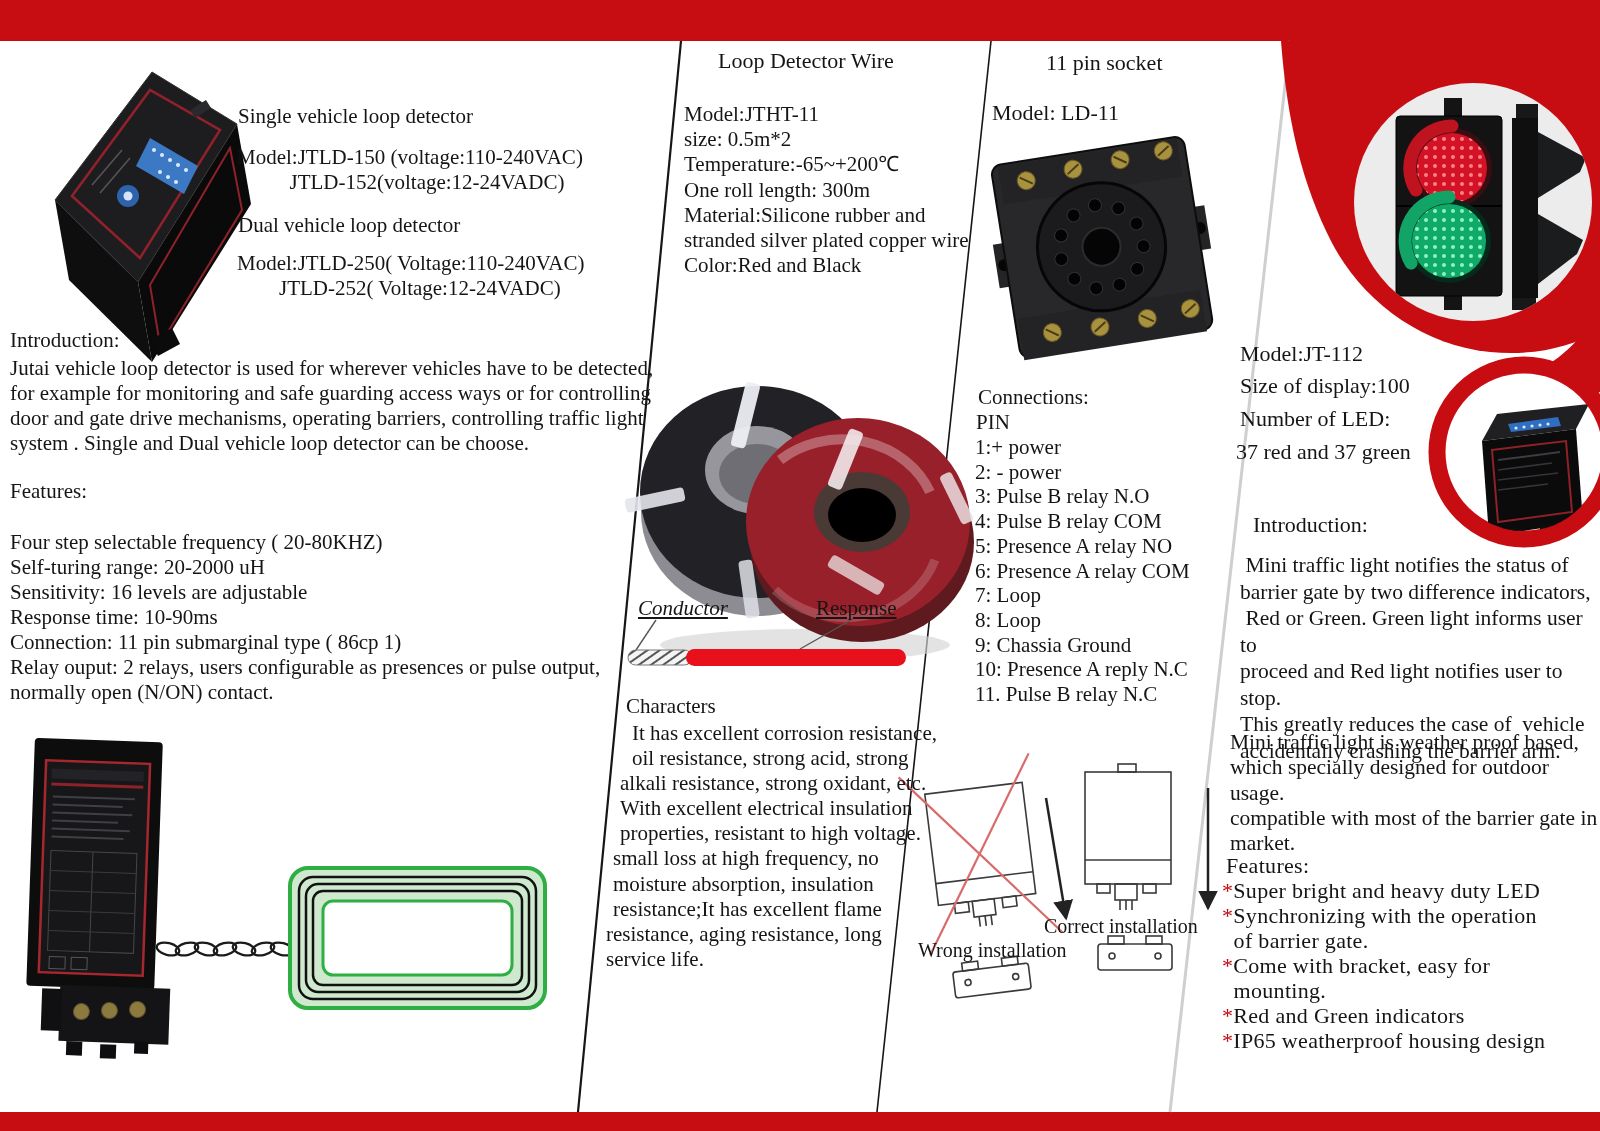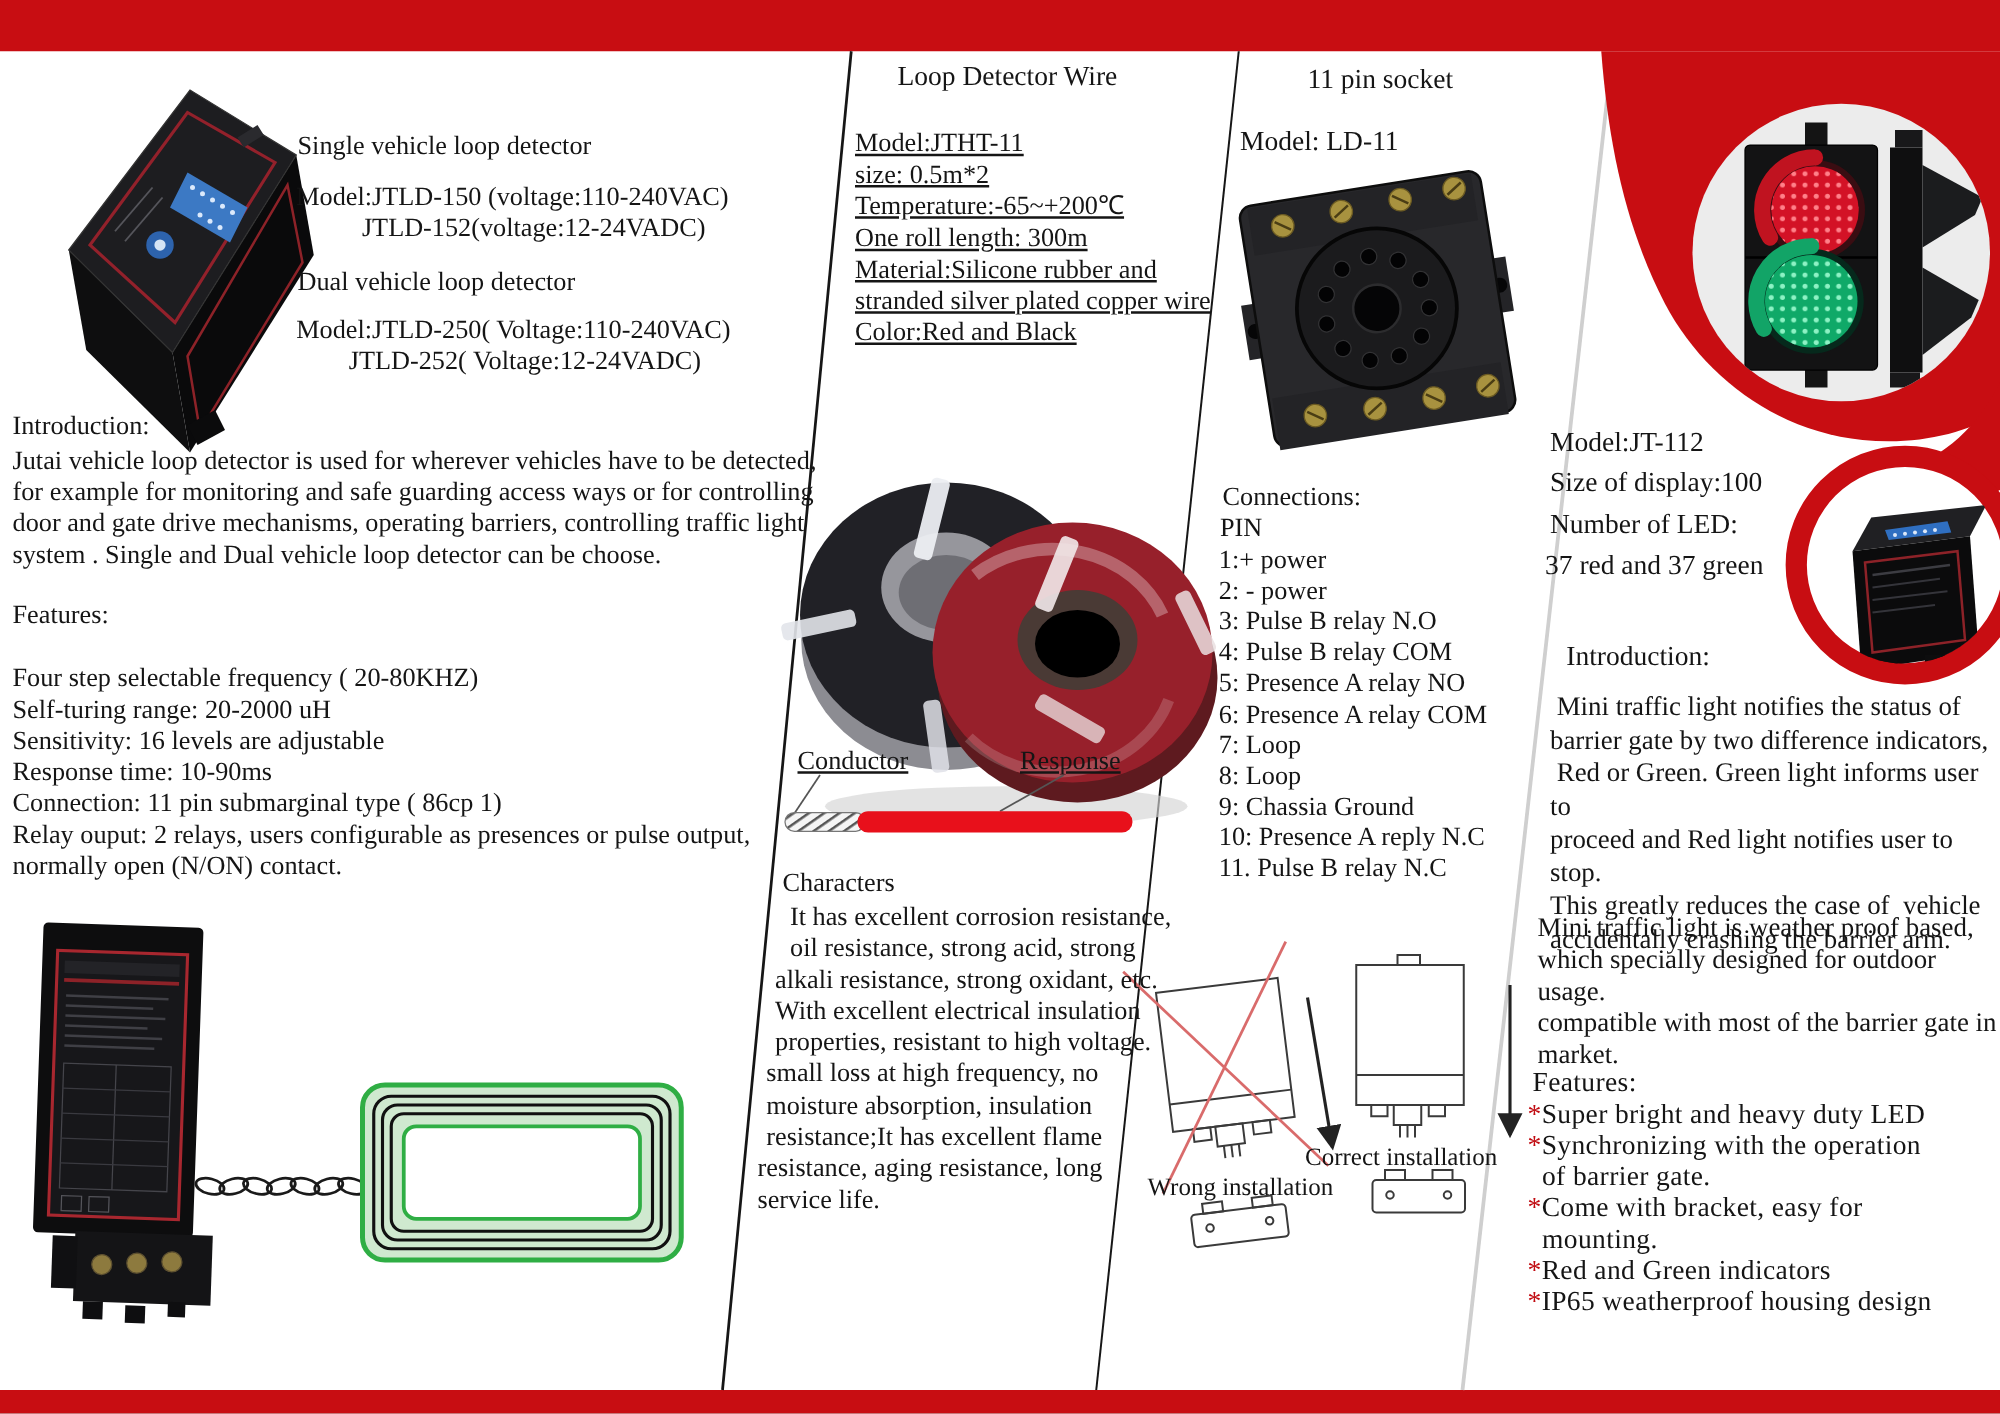--- a/index.html
+++ b/index.html
@@ -299,28 +299,28 @@
 <div class="t" style="left:10px;top:479px;">Features:</div>
 <div class="t" style="left:10px;top:530px;">Four step selectable frequency ( 20-80KHZ)
 Self-turing range: 20-2000 uH
 Sensitivity: 16 levels are adjustable
 Response time: 10-90ms
 Connection: 11 pin submarginal type ( 86cp 1)
 Relay ouput: 2 relays, users configurable as presences or pulse output,
 normally open (N/ON) contact.</div>
 
 <div class="t f22" style="left:718px;top:48px;">Loop Detector Wire</div>
-<div class="t lh252" style="left:684px;top:102px;text-decoration:underline;">Model:JTHT-11
+<div class="t lh252" style="left:684px;top:102px;">Model:JTHT-11
 size: 0.5m*2
 Temperature:-65~+200℃
 One roll length: 300m
 Material:Silicone rubber and
 stranded silver plated copper wire
 Color:Red and Black</div>
-<div class="t u" style="left:638px;top:596px;">Conductor</div>
+<div class="t u" style="left:638px;top:596px;font-style:italic;">Conductor</div>
 <div class="t u" style="left:816px;top:596px;">Response</div>
 <div class="t" style="left:626px;top:694px;">Characters</div>
 <div class="t chars" style="left:600px;top:721px;"><div>It has excellent corrosion resistance,</div><div>oil resistance, strong acid, strong</div><div>alkali resistance, strong oxidant, etc.</div><div>With excellent electrical insulation</div><div>properties, resistant to high voltage.</div><div>small loss at high frequency, no</div><div>moisture absorption, insulation</div><div>resistance;It has excellent flame</div><div>resistance, aging resistance, long</div><div>service life.</div></div>
 
 <div class="t f22" style="left:1046px;top:50px;">11 pin socket</div>
 <div class="t f22" style="left:992px;top:100px;">Model: LD-11</div>
 <div class="t" style="left:978px;top:385px;">Connections:</div>
 <div class="t" style="left:976px;top:410px;">PIN</div>
 <div class="t pins" style="left:975px;top:435px;"><div>1:+ power</div><div>2: - power</div><div>3: Pulse B relay N.O</div><div>4: Pulse B relay COM</div><div>5: Presence A relay NO</div><div>6: Presence A relay COM</div><div>7: Loop</div><div>8: Loop</div><div>9: Chassia Ground</div><div>10: Presence A reply N.C</div><div>11. Pulse B relay N.C</div></div>
 <div class="t f20" style="left:918px;top:938px;">Wrong installation</div>

